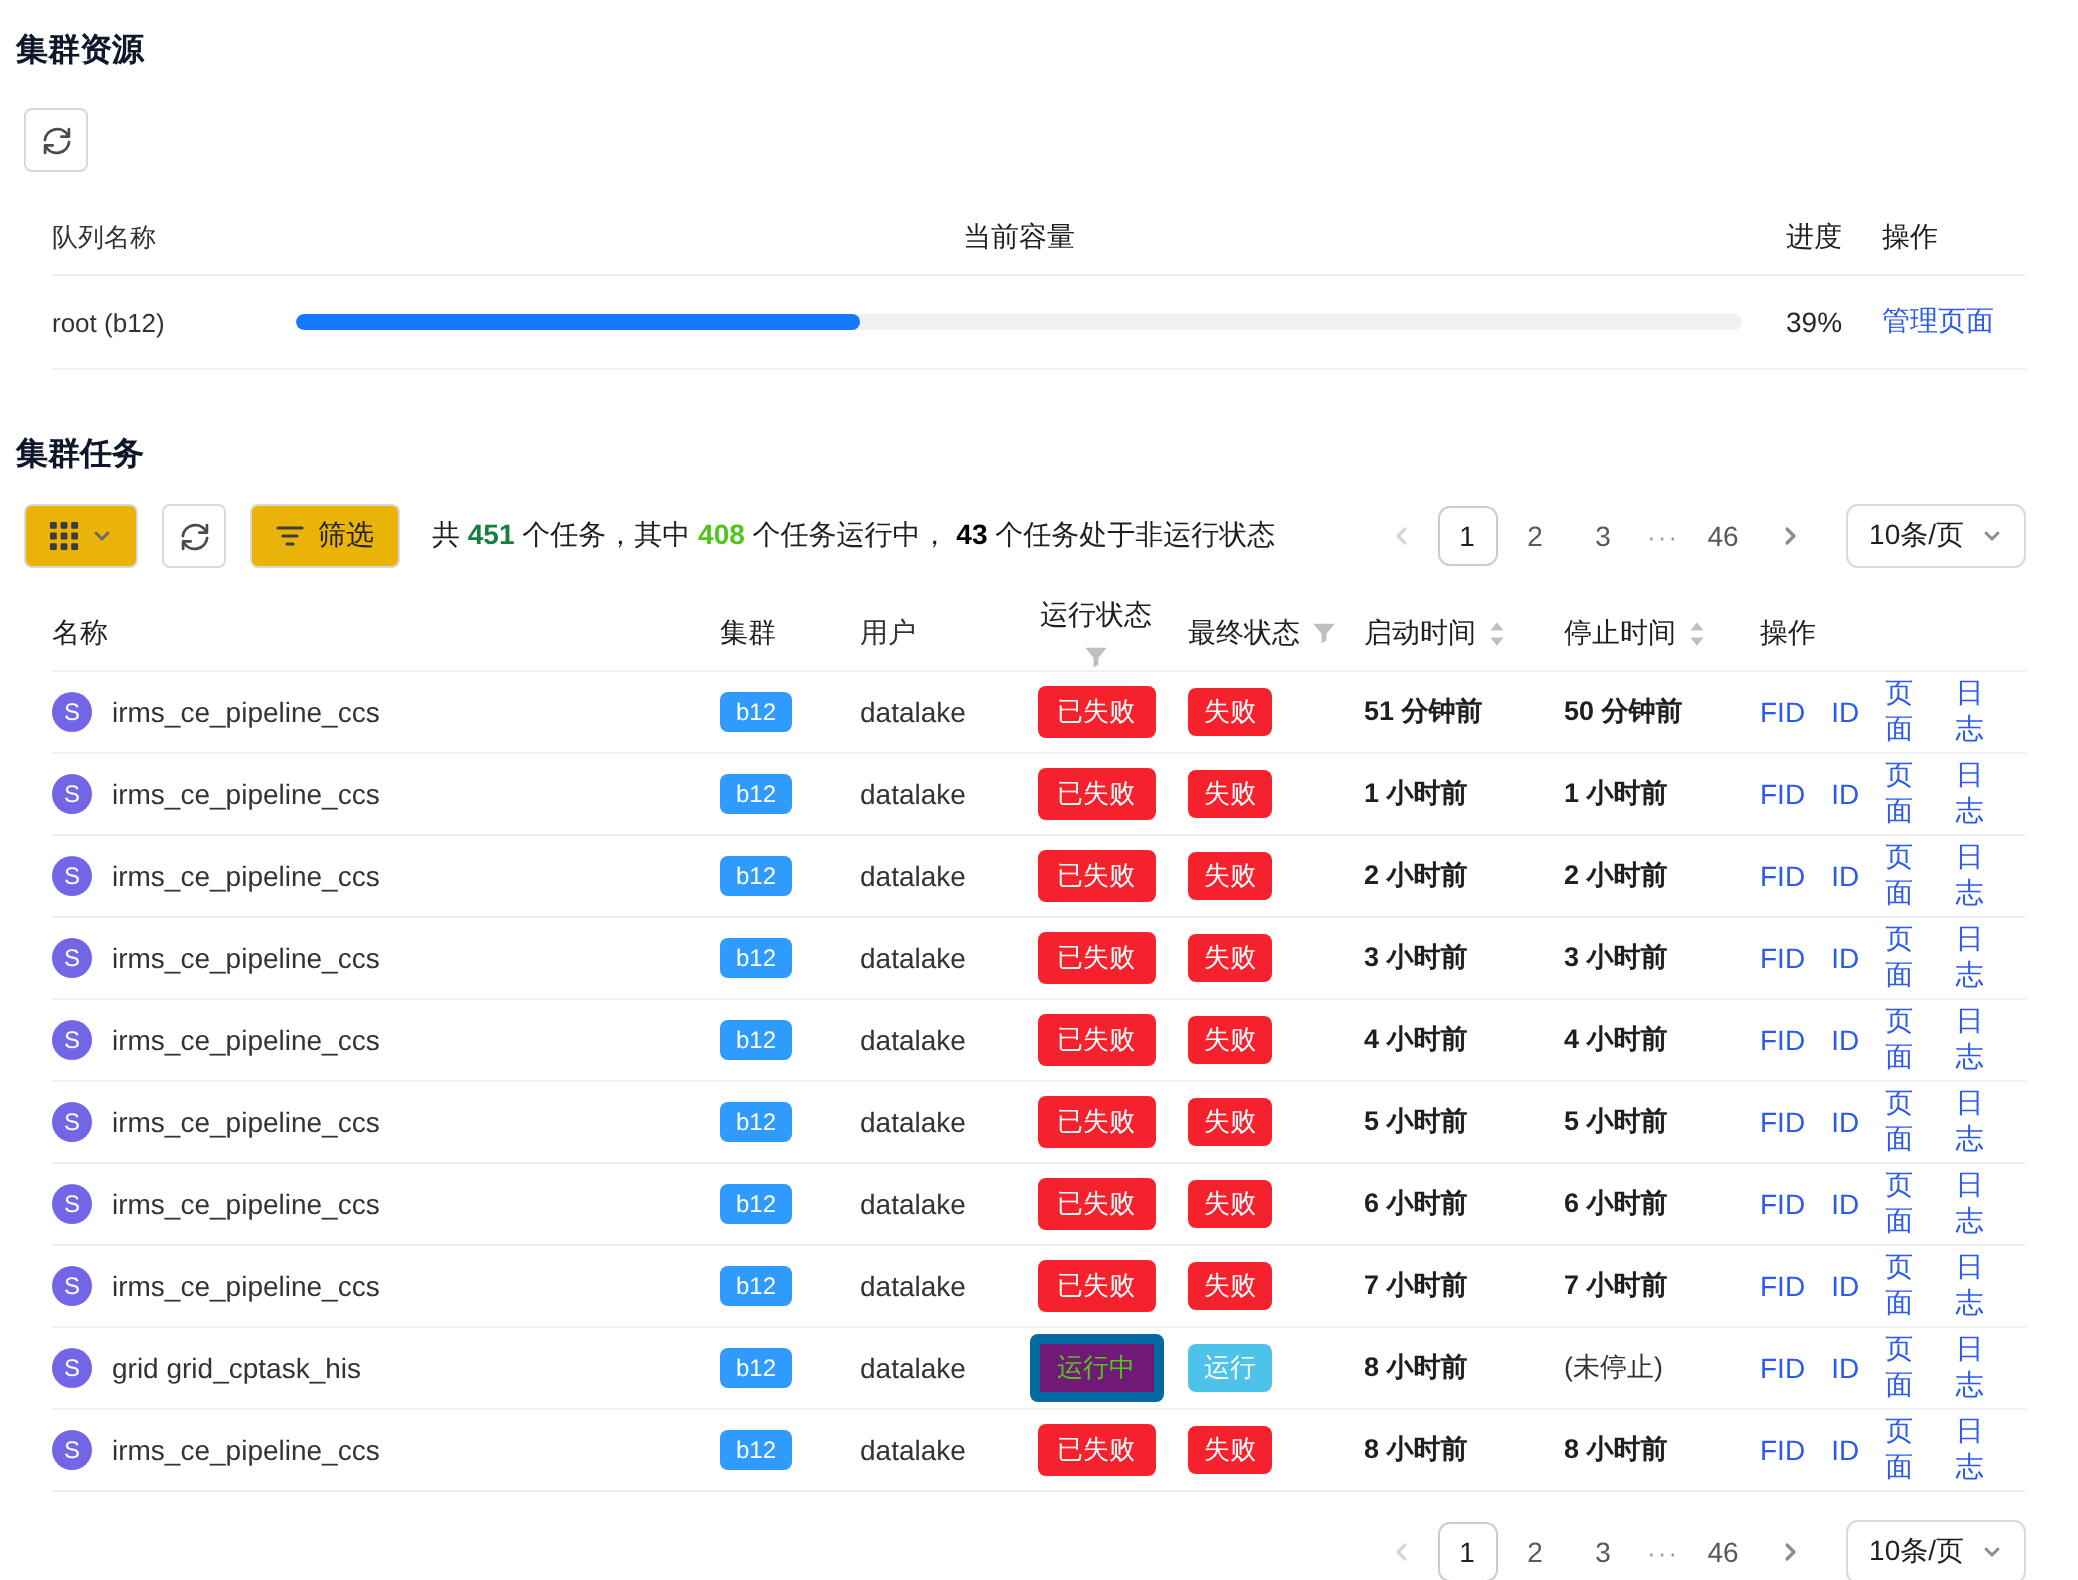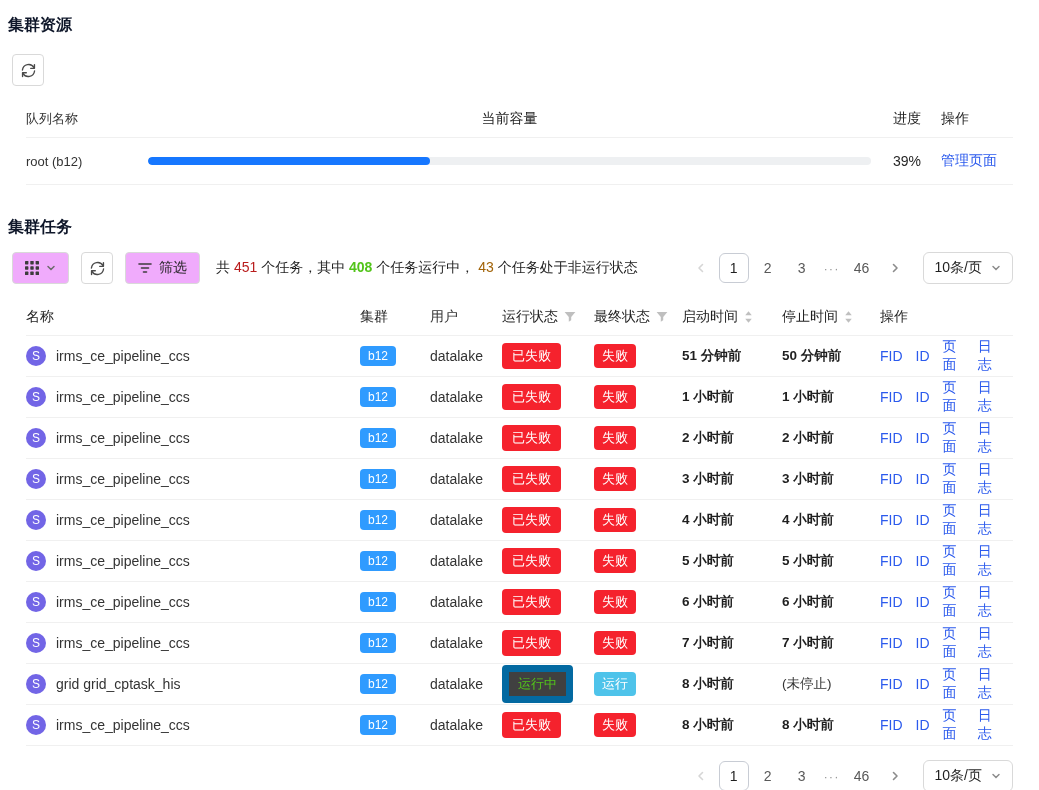--- a/index.html
+++ b/index.html
@@ -12,21 +12,21 @@
   .page { padding-top: 15px; }
   .section-title { font-size: 16px; font-weight: 700; color: #0f172a; margin-left: 8px; }
 
   
   .icon-btn {
     width: 32px; height: 32px; border: 1px solid #d9d9d9; border-radius: 4px;
     background: #fff; display: inline-flex; align-items: center; justify-content: center;
     cursor: pointer;
   }
   .text-btn {
-    height: 32px; border: 1px solid #d9d9d9; border-radius: 4px; background: #f0abfc;
+    height: 32px; border: 1px solid #d9d9d9; border-radius: 4px; background: #eab308;
     display: inline-flex; align-items: center; gap: 7px; padding: 0 12px;
     font-size: 14px; color: #1f1f1f; cursor: pointer;
   }
 
   
   .res-refresh { margin: 18px 0 0 12px; }
   .res-table { margin: 14px 26px 16px; }
   .res-head, .res-row { display: flex; align-items: center; }
   .res-head { height: 38px; border-bottom: 1px solid #f0f0f0; font-weight: 500; color: #1f1f1f; }
   .res-row  { height: 47px; border-bottom: 1px solid #f0f0f0; }
@@ -36,23 +36,23 @@
   .rc-act   { width: 72px; }
   .progress-track { width: 100%; height: 8px; background: #eef0f2; border-radius: 4px; overflow: hidden; }
   .progress-fill  { height: 100%; background: #1677ff; border-radius: 4px; width: 0; }
   a.link { color: #2b5aed; text-decoration: none; cursor: pointer; }
 
   
   .tasks-title { margin-top: 32px; }
   .tasks-toolbar { display: flex; align-items: center; margin: 14px 26px 0 12px; }
   .tasks-toolbar .btn-gap { margin-left: 12px; }
   .summary { margin-left: 16px; color: #1f1f1f; }
-  .num-blue  { color: #b91c1c; font-weight: 400; }
+  .num-blue  { color: #15803d; font-weight: 700; }
   .num-green { color: #52c41a; font-weight: 700; }
-  .num-red   { color: #a16207; font-weight: 400; }
+  .num-red   { color: #000000; font-weight: 700; }
   .toolbar-right { margin-left: auto; display: flex; align-items: center; }
 
   
   .pagination { display: flex; align-items: center; gap: 4px; }
   .pg-arrow {
     width: 28px; height: 28px; display: inline-flex; align-items: center; justify-content: center;
     color: #8c8c8c; cursor: pointer; border-radius: 4px;
   }
   .pg-arrow.disabled { color: #d6d6d6; cursor: default; }
   .pg-items { display: inline-flex; align-items: center; gap: 4px; }
@@ -72,36 +72,36 @@
   
   .tasks-table { margin: 14px 26px 0; }
   .t-head { display: flex; align-items: center; height: 38px; border-bottom: 1px solid #f0f0f0;
             font-weight: 500; color: #1f1f1f; }
   .t-row  { display: flex; align-items: center; height: 41px; border-bottom: 1px solid #f0f0f0; }
   .c { display: flex; align-items: center; }
   .t-head .c { gap: 6px; }
   .c-name    { width: 334px; }
   .c-cluster { width: 70px; }
   .c-user    { width: 72px; color: #333; }
-  .c-run     { width: 92px; }
+  .c-run     { width: 92px; flex-direction: column; }
   .c-final   { width: 88px; }
   .c-start   { width: 100px; }
   .c-stop    { width: 98px; }
   .c-ops     { flex: 1; }
   .avatar {
     width: 20px; height: 20px; border-radius: 50%; background: #7265e6; color: #fff;
     font-size: 12px; font-weight: 500; display: inline-flex; align-items: center;
     justify-content: center; margin-right: 10px; flex: none;
   }
   .task-name { color: #333; }
   .badge { font-size: 13px; border-radius: 4px; display: inline-block; line-height: 1.4; }
   .badge-cluster { background: #2f9bff; color: #fff; font-size: 12px; padding: 3px 8px; border-radius: 4px; }
   .badge-failed       { background: #f5222d; color: #fff; padding: 4px 10px; }
   .badge-final-failed { background: #f5222d; color: #fff; padding: 3px 8px; }
-  .badge-running   { background: #404040; color: #52c41a; border: 7px solid #0369a1; padding: 3px 9px; }
+  .badge-running   { background: #701a75; color: #52c41a; border: 5px solid #0369a1; padding: 3px 9px; }
   .badge-final-run { background: #4ec3ea; color: #fff; padding: 3px 8px; }
   .time { font-weight: 700; color: #1f1f1f; font-size: 13.5px; }
   .time.normal { font-weight: 400; color: #333; }
   .c-ops a { color: #2b5aed; text-decoration: none; margin-right: 13px; cursor: pointer; }
   .hicon { display: inline-flex; align-items: center; cursor: pointer; }
 
   .bottom-bar { display: flex; justify-content: flex-end; margin: 14px 26px 0; }
 </style>
 </head>
 <body>

